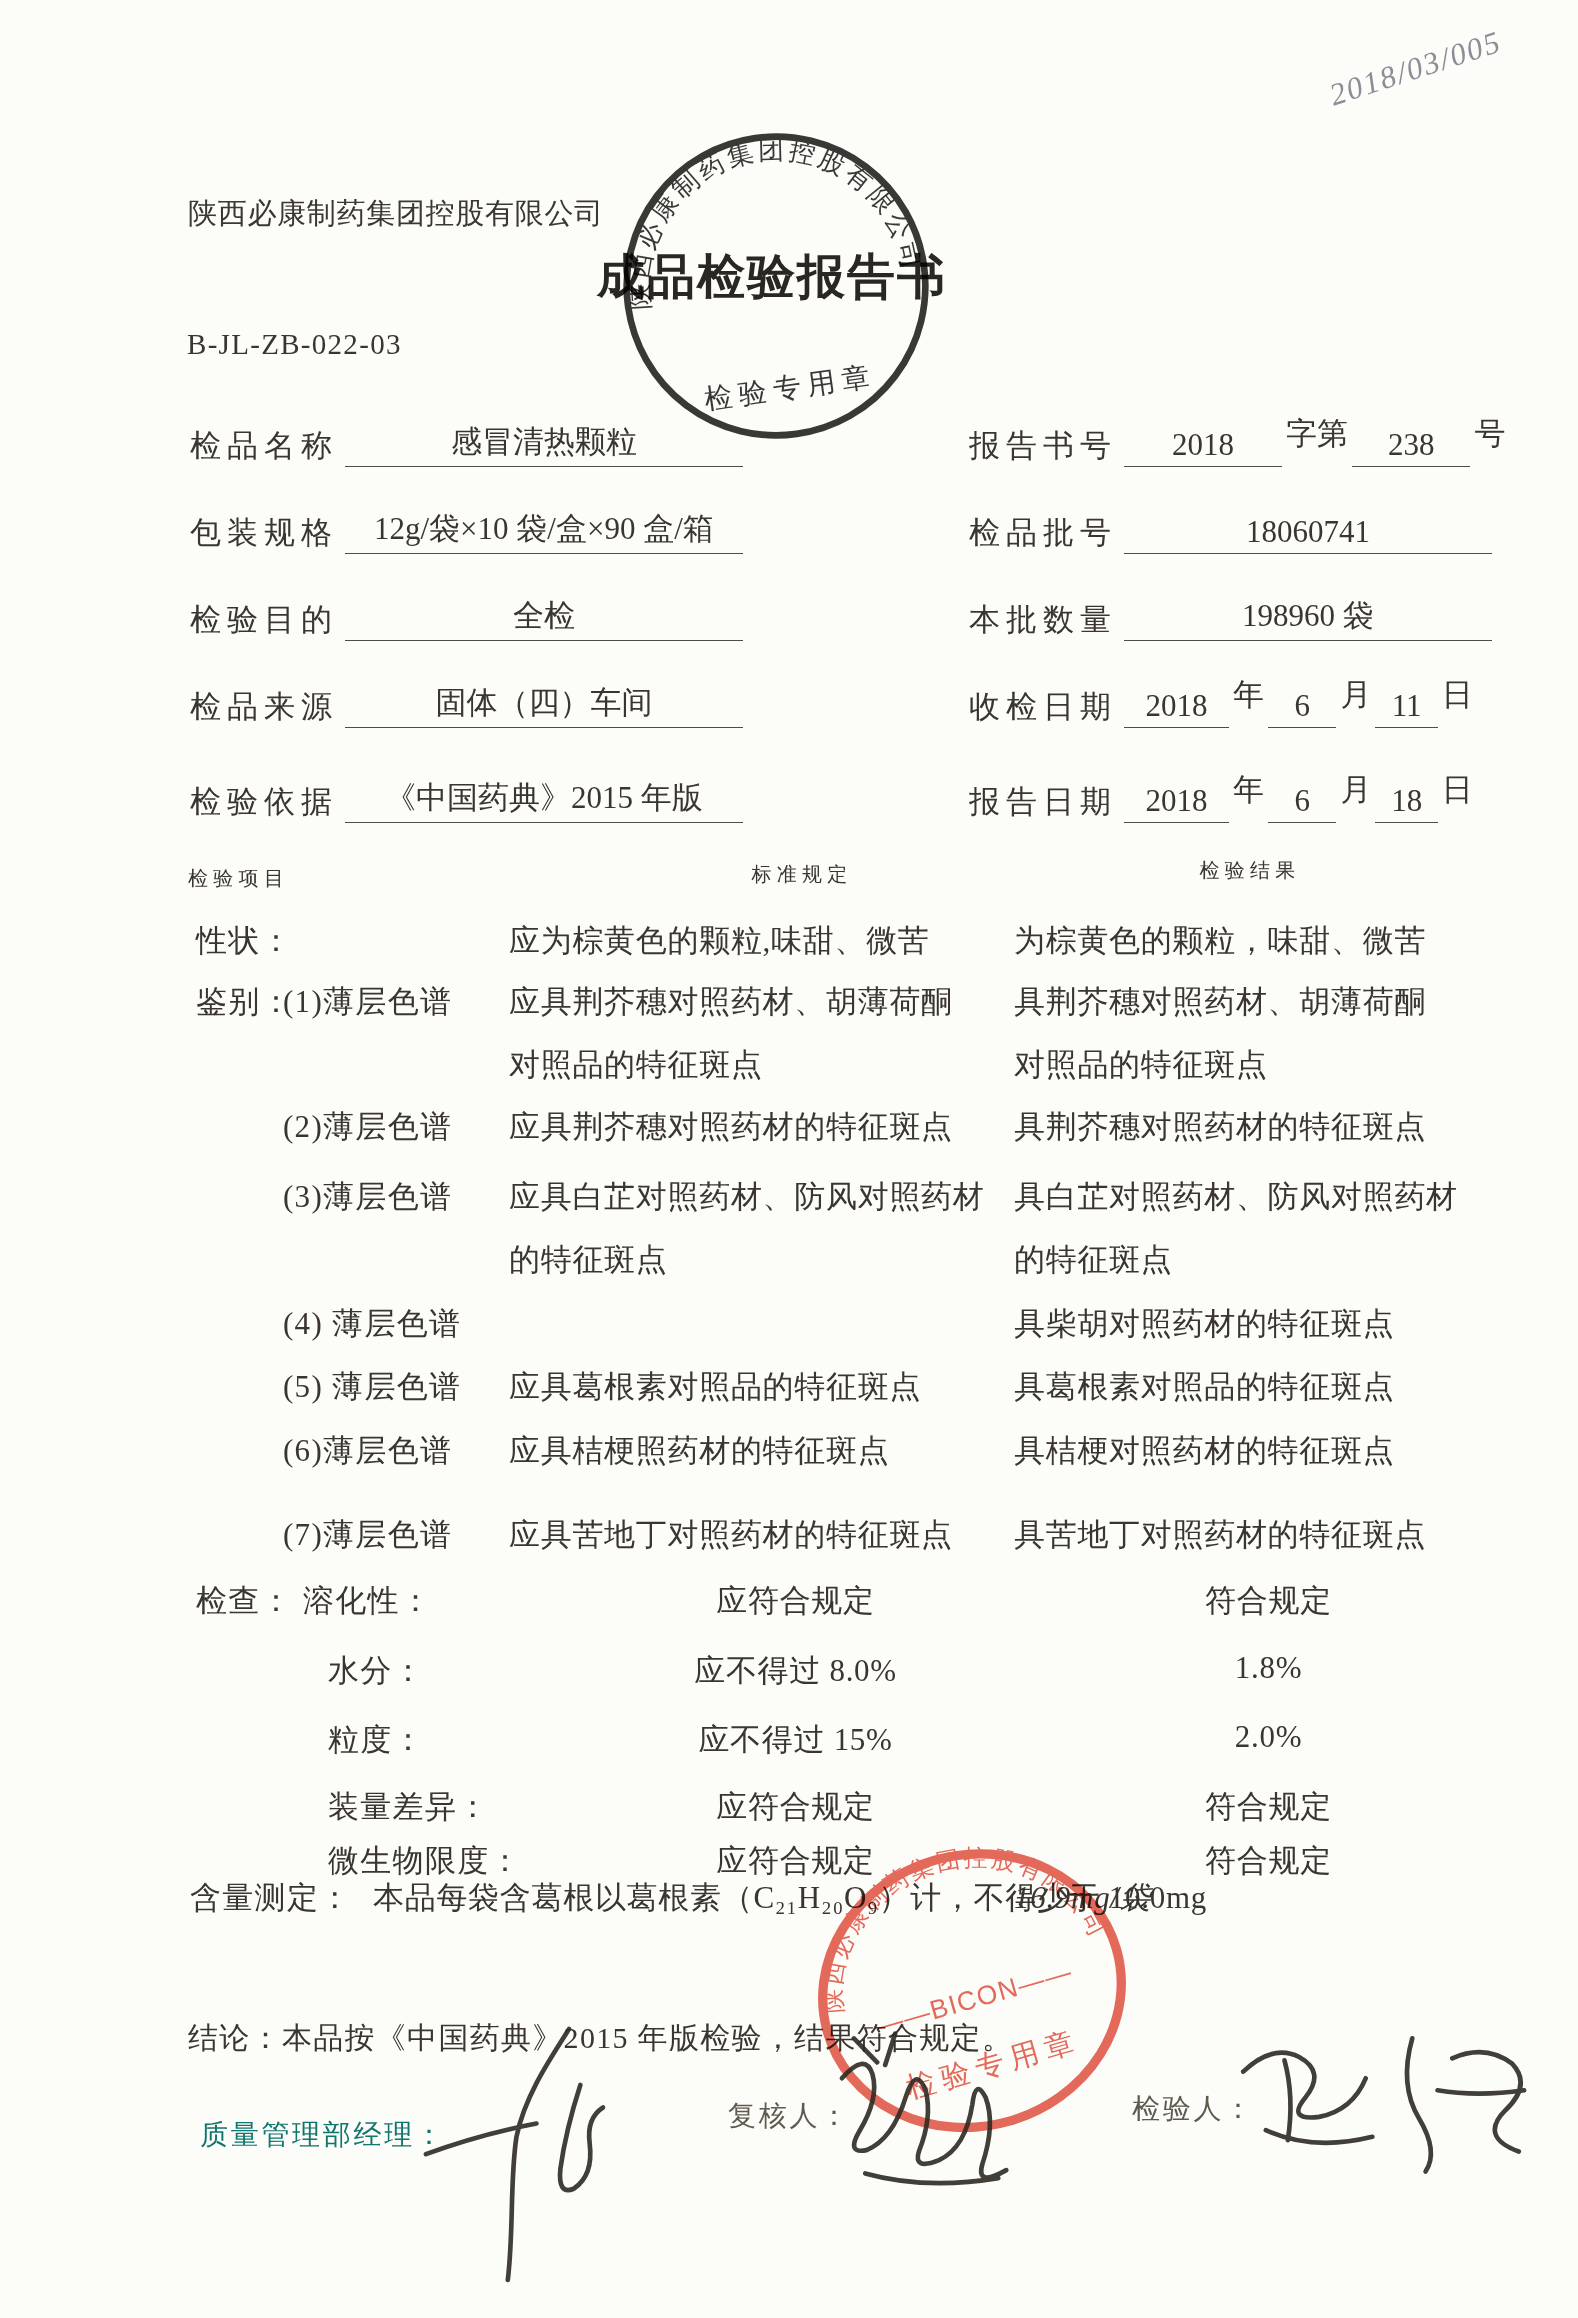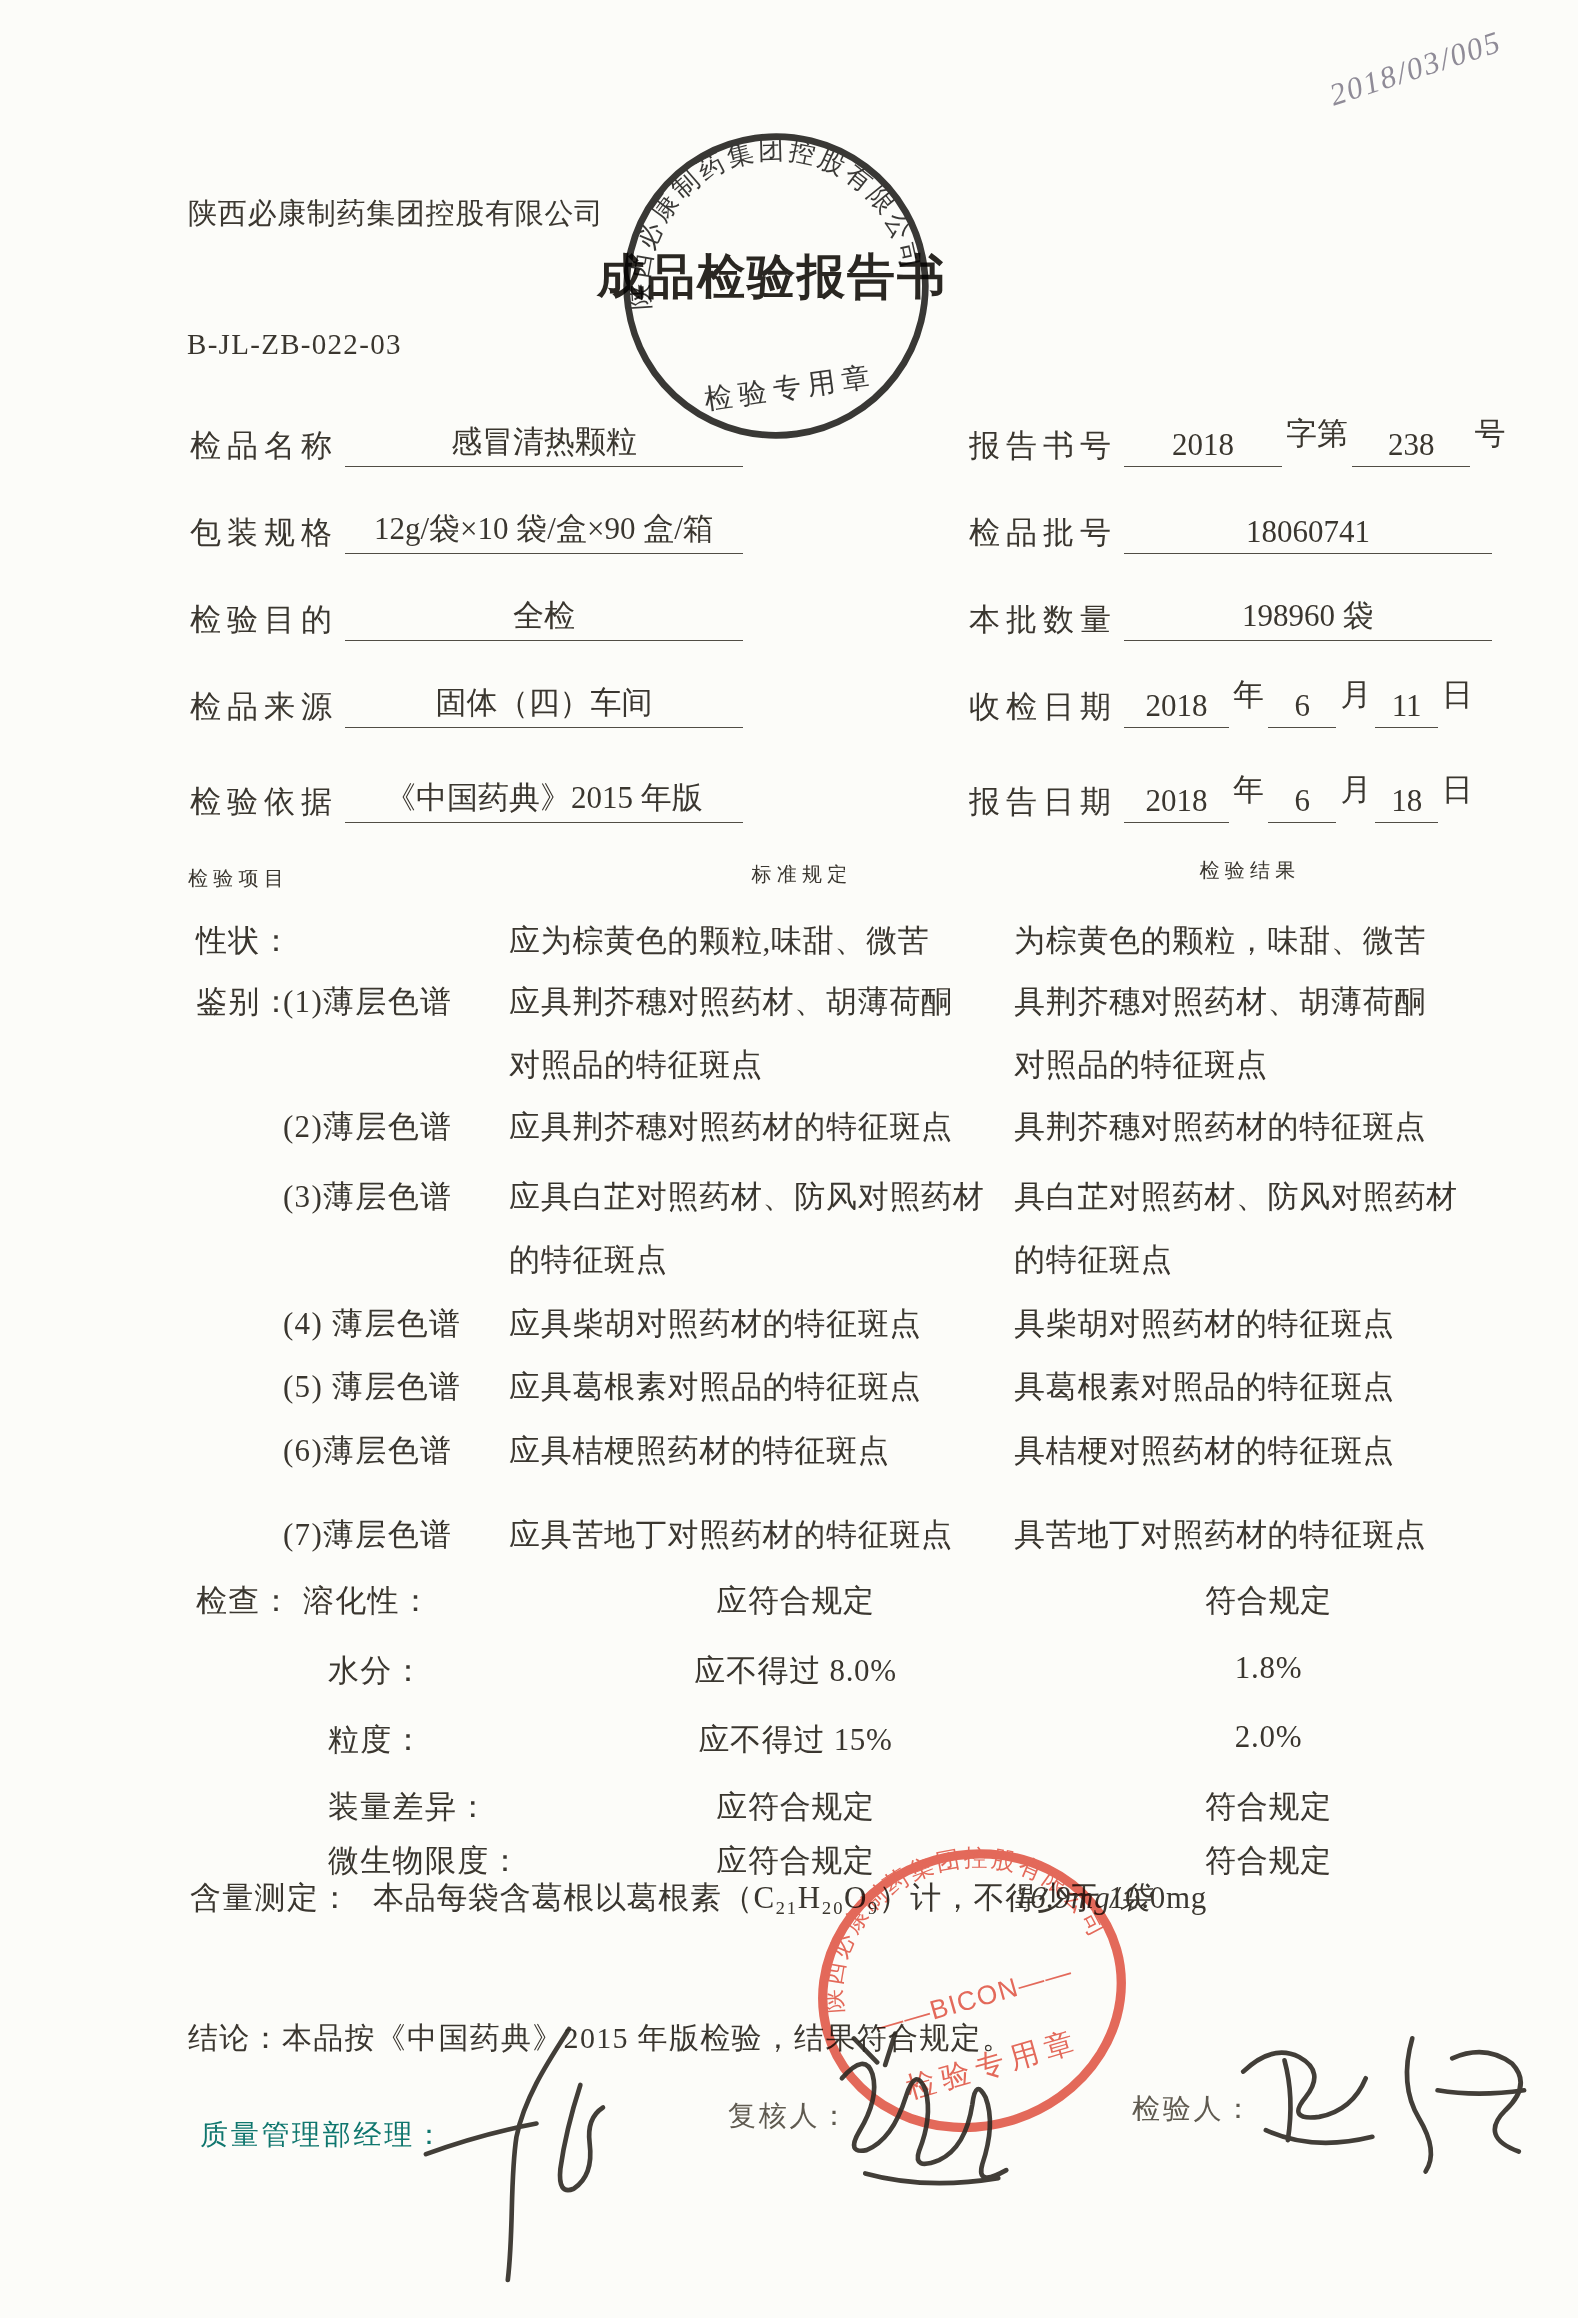--- a/index.html
+++ b/index.html
@@ -153,21 +153,20 @@
   </div>
   <div class="trow" style="top:1239px">
     <span class="c-sec"></span>
     <span class="c-item"></span>
     <span class="c-std">的特征斑点</span>
     <span class="c-res">的特征斑点</span>
   </div>
   <div class="trow" style="top:1303px">
     <span class="c-sec"></span>
     <span class="c-item">(4) 薄层色谱</span>
-    <span class="c-std">应具柴胡对照药材的特征斑点</span>
     <span class="c-res">具柴胡对照药材的特征斑点</span>
   </div>
   <div class="trow" style="top:1366px">
     <span class="c-sec"></span>
     <span class="c-item">(5) 薄层色谱</span>
     <span class="c-std">应具葛根素对照品的特征斑点</span>
     <span class="c-res">具葛根素对照品的特征斑点</span>
   </div>
   <div class="trow" style="top:1430px">
     <span class="c-sec"></span>

